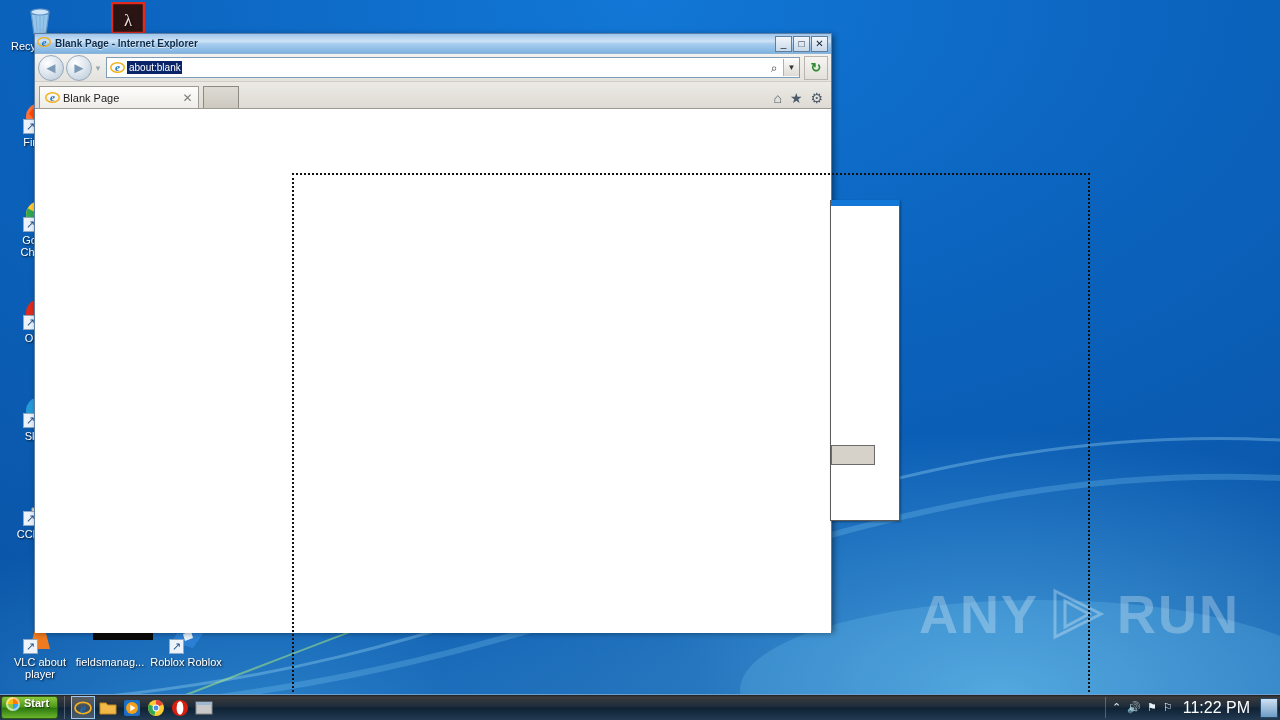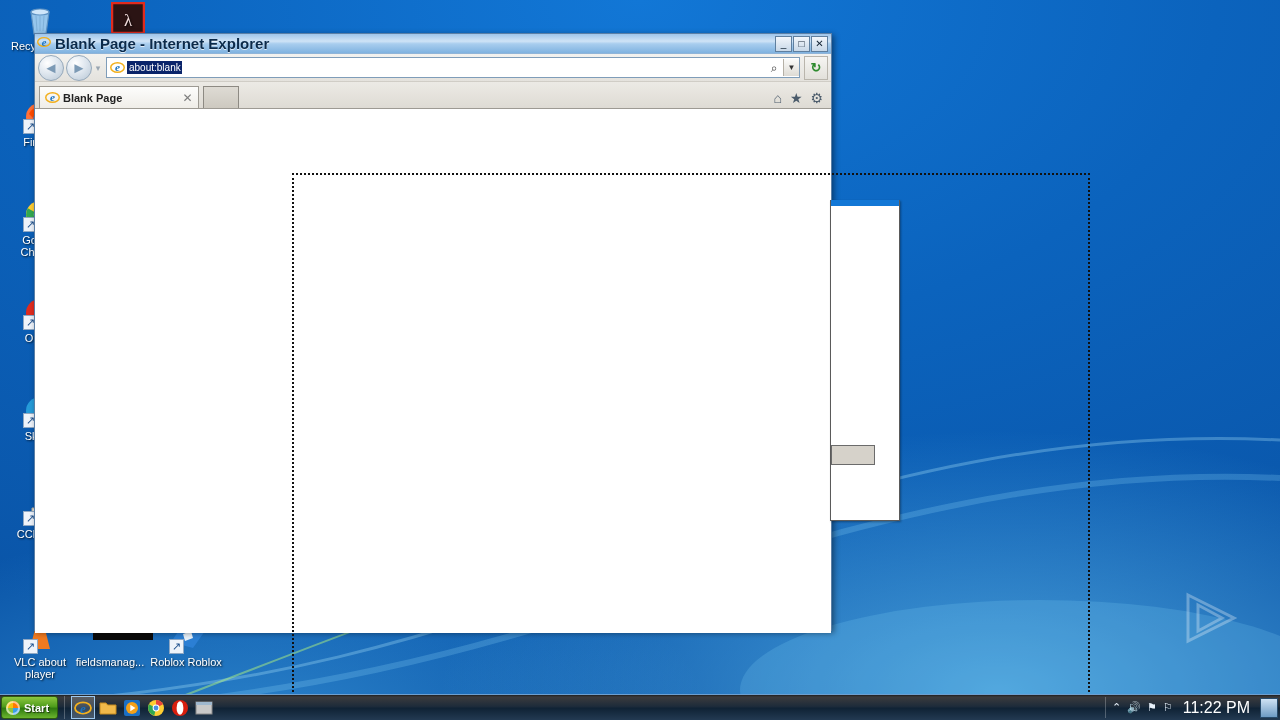--- a/index.html
+++ b/index.html
@@ -56,21 +56,21 @@
     border:1px solid #5b7fa6;
     box-shadow:2px 2px 6px rgba(0,0,0,.45);
     box-sizing:border-box;
   }
   #ie-title{
     height:19px;
     background:linear-gradient(to bottom,#9fc5ea 0%,#cfe3f6 38%,#a8cdee 52%,#7fb2e0 100%);
     border-bottom:1px solid #8fb4d8;
     display:flex;align-items:center;padding:0 2px;
   }
-  #ie-title .ttl{font-size:15px;font-weight:bold;color:#0b2a4a;margin-left:4px;
+  #ie-title .ttl{font-size:10px;font-weight:bold;color:#0b2a4a;margin-left:4px;
     text-shadow:0 1px 0 rgba(255,255,255,.7);white-space:nowrap;}
   .winbtns{margin-left:auto;display:flex;gap:1px;padding-right:1px;}
   .winbtn{
     width:15px;height:14px;background:linear-gradient(to bottom,#f2f6fb,#c8d8e8);
     border:1px solid #5f7f9f;display:flex;align-items:center;justify-content:center;
     font-size:10px;line-height:10px;color:#123;font-family:"Liberation Sans",sans-serif;
   }
   #ie-navbar{
     height:27px;background:linear-gradient(to bottom,#f3f2ef,#e4e2dd);
     display:flex;align-items:center;padding:0 3px;border-bottom:1px solid #d0cdc6;
@@ -99,38 +99,38 @@
   #ie-tabrow{
     height:26px;background:linear-gradient(to bottom,#eceae5,#dedbd4);
     display:flex;align-items:flex-end;padding:0 4px;border-bottom:1px solid #9d9a93;
   }
   .tab{
     height:21px;min-width:150px;background:linear-gradient(to bottom,#fdfdfc,#efedE8);
     border:1px solid #9d9a93;border-bottom:none;display:flex;align-items:center;
     padding:0 4px;font-size:11px;color:#222;
   }
   .tab .tfav{width:16px;height:16px;margin-right:3px;display:flex;align-items:center;justify-content:center;}
-  .tab .tlbl{flex:1;white-space:nowrap;overflow:hidden;font-weight:bold;}
+  .tab .tlbl{flex:1;white-space:nowrap;overflow:hidden;}
   .tab .tclose{width:13px;text-align:center;color:#7c7c7c;font-size:12px;}
   .newtab{width:34px;height:21px;margin-left:4px;background:linear-gradient(to bottom,#dedbd4,#cdc9c0);
     border:1px solid #8d8a83;border-bottom:none;}
   .tbicons{margin-left:auto;display:flex;align-items:center;gap:8px;padding:0 4px 3px 0;color:#4b5b6b;}
   .tbicon{font-size:14px;line-height:14px;}
   #ie-content{background:#ffffff;height:calc(100% - 19px - 27px - 26px);}
   
   #taskbar{
     position:absolute;left:0;bottom:0;width:1280px;height:25px;
     background:linear-gradient(to bottom,#1f1f20 0%,#3b3b3d 8%,#1b2a3a 48%,#0f2234 52%,#233a52 100%);
     display:flex;align-items:center;border-top:1px solid #6d9fd0;
   }
   #startbtn{
     height:21px;margin:0 2px 0 1px;padding:0 8px 0 4px;
     background:linear-gradient(to bottom,#8cc63f 0%,#4f9d1c 45%,#2f7a10 55%,#6bb52e 100%);
     border:1px solid #2d5c10;border-radius:3px;
-    display:flex;align-items:center;gap:4px;
+    display:flex;gap:4px;
     color:#fff;font-size:11px;font-weight:bold;text-shadow:1px 1px 1px rgba(0,0,0,.6);
   }
   .orb{width:14px;height:14px;border-radius:50%;
     background:conic-gradient(from 0deg,#ff7b00 0deg 90deg,#3aa0e8 90deg 180deg,#8cc63f 180deg 270deg,#f4c10f 270deg 360deg);
     box-shadow:inset 0 0 0 2px rgba(255,255,255,.55);}
   #quicklaunch{display:flex;align-items:center;gap:2px;margin-left:4px;
     border-left:1px solid rgba(255,255,255,.25);padding-left:6px;}
   .qbtn{width:22px;height:21px;display:flex;align-items:center;justify-content:center;}
   .qbtn.active{border:1px solid #9dc8ee;background:rgba(255,255,255,.18);}
   #tray{margin-left:auto;display:flex;align-items:center;gap:6px;padding-right:2px;
@@ -234,26 +234,28 @@
     <div class="dicon" style="left: 150px; top: 620px;">
       <div class="gfx"><svg width="40" height="30" viewBox="0 0 40 30">
       <path d="M2 22 L16 2 L38 8 L24 28 Z" fill="#2b7fd4"></path>
       <path d="M14 14 L22 11 L24 18 L16 21 Z" fill="#e9f2fa"></path>
         </svg><span class="shortcut-arrow">↗</span></div>
       <div>Roblox Roblox</div>
     </div>
   </div>
 
 <div id="watermark">
+  <span>ANY</span>
   <span class="tri">
     <svg width="58" height="54" viewBox="0 0 58 54">
       <path d="M6 4 L52 27 L6 50 Z" fill="none" stroke="rgba(255,255,255,.30)" stroke-width="3"></path>
       <path d="M16 14 L40 27 L16 40 Z" fill="none" stroke="rgba(255,255,255,.30)" stroke-width="3"></path>
     </svg>
   </span>
+  <span>RUN</span>
 </div>
 
 <div id="ie">
   <div id="ie-title">
     <span>
       <svg width="14" height="14" viewBox="0 0 16 16">
         <ellipse cx="8" cy="8" rx="7.2" ry="5" fill="none" stroke="#f2b01e" stroke-width="1.6"></ellipse>
         <text x="8" y="12" font-size="12" font-family="Liberation Serif, serif" font-style="italic" font-weight="bold" fill="#1a72c0" text-anchor="middle">e</text>
       </svg>
     </span>

